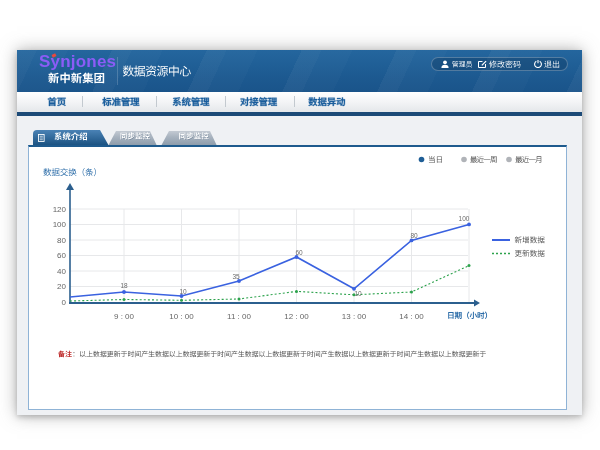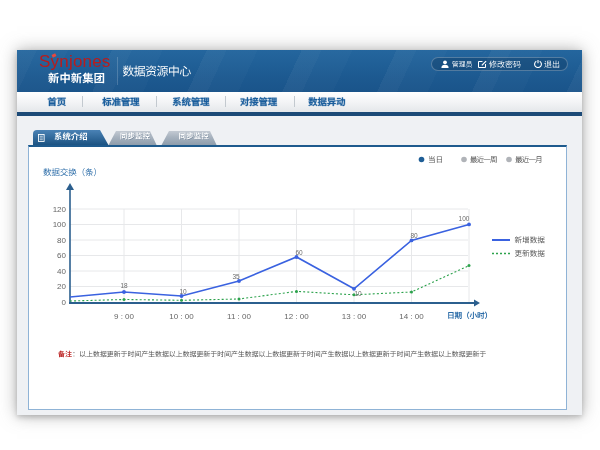--- a/index.html
+++ b/index.html
@@ -5,21 +5,21 @@
 * { margin:0; padding:0; box-sizing:border-box; }
 html,body { width:600px; height:450px; background:#fff; font-family:"Liberation Sans",sans-serif; overflow:hidden; }
 #stage { position:relative; width:600px; height:450px; }
 .window { position:absolute; left:17px; top:50px; width:565px; height:365px; background:#eff1f4; box-shadow:0 0 16px rgba(110,110,110,.55), 0 2px 5px rgba(90,90,90,.3); }
 .header { position:absolute; left:17px; top:50px; width:565px; height:42px;
   background:
    repeating-linear-gradient(115deg, rgba(255,255,255,0.045) 0 18px, rgba(255,255,255,0.02) 18px 46px, rgba(255,255,255,0) 46px 86px),
    linear-gradient(180deg,#24669e 0%, #1d5a91 60%, #1a548a 100%);
   overflow:hidden; }
 .hsep { position:absolute; left:100px; top:7px; width:1px; height:28px; background:rgba(255,255,255,.18); }
-.logo-en { position:absolute; left:39px; top:53px; color:#b91c1c; font-size:17px; font-weight:normal; letter-spacing:0.2px; line-height:17px; }
+.logo-en { position:absolute; left:39px; top:53px; color:#8b5cf6; font-size:17px; font-weight:bold; letter-spacing:0.2px; line-height:17px; }
 .logo-en .y { position:relative; }
 .logo-en .y::after { content:""; position:absolute; left:1.5px; top:2px; width:4px; height:3px; background:#e8483f; transform:rotate(-25deg); }
 .userbar { position:absolute; left:431px; top:57px; height:14px; width:137px; background:rgba(12,52,88,.35); border:1px solid rgba(255,255,255,.25); border-radius:7px; }
 .uicon { position:absolute; }
 .nav { position:absolute; left:17px; top:92px; width:565px; height:20px; background:linear-gradient(180deg,#ffffff 0%,#f2f3f5 55%,#e4e7ea 100%); }
 .nav .sep { position:absolute; top:4px; width:1px; height:11px; background:#c3c9cf; }
 .navline { position:absolute; left:17px; top:112px; width:565px; height:4px; background:#1c4a77; }
 .tab1 { position:absolute; left:33px; top:130px; width:76px; height:16px;
   background:linear-gradient(180deg,#4a82b5,#19507f);
   clip-path:polygon(0 0, 67px 0, 76px 16px, 0 16px);

